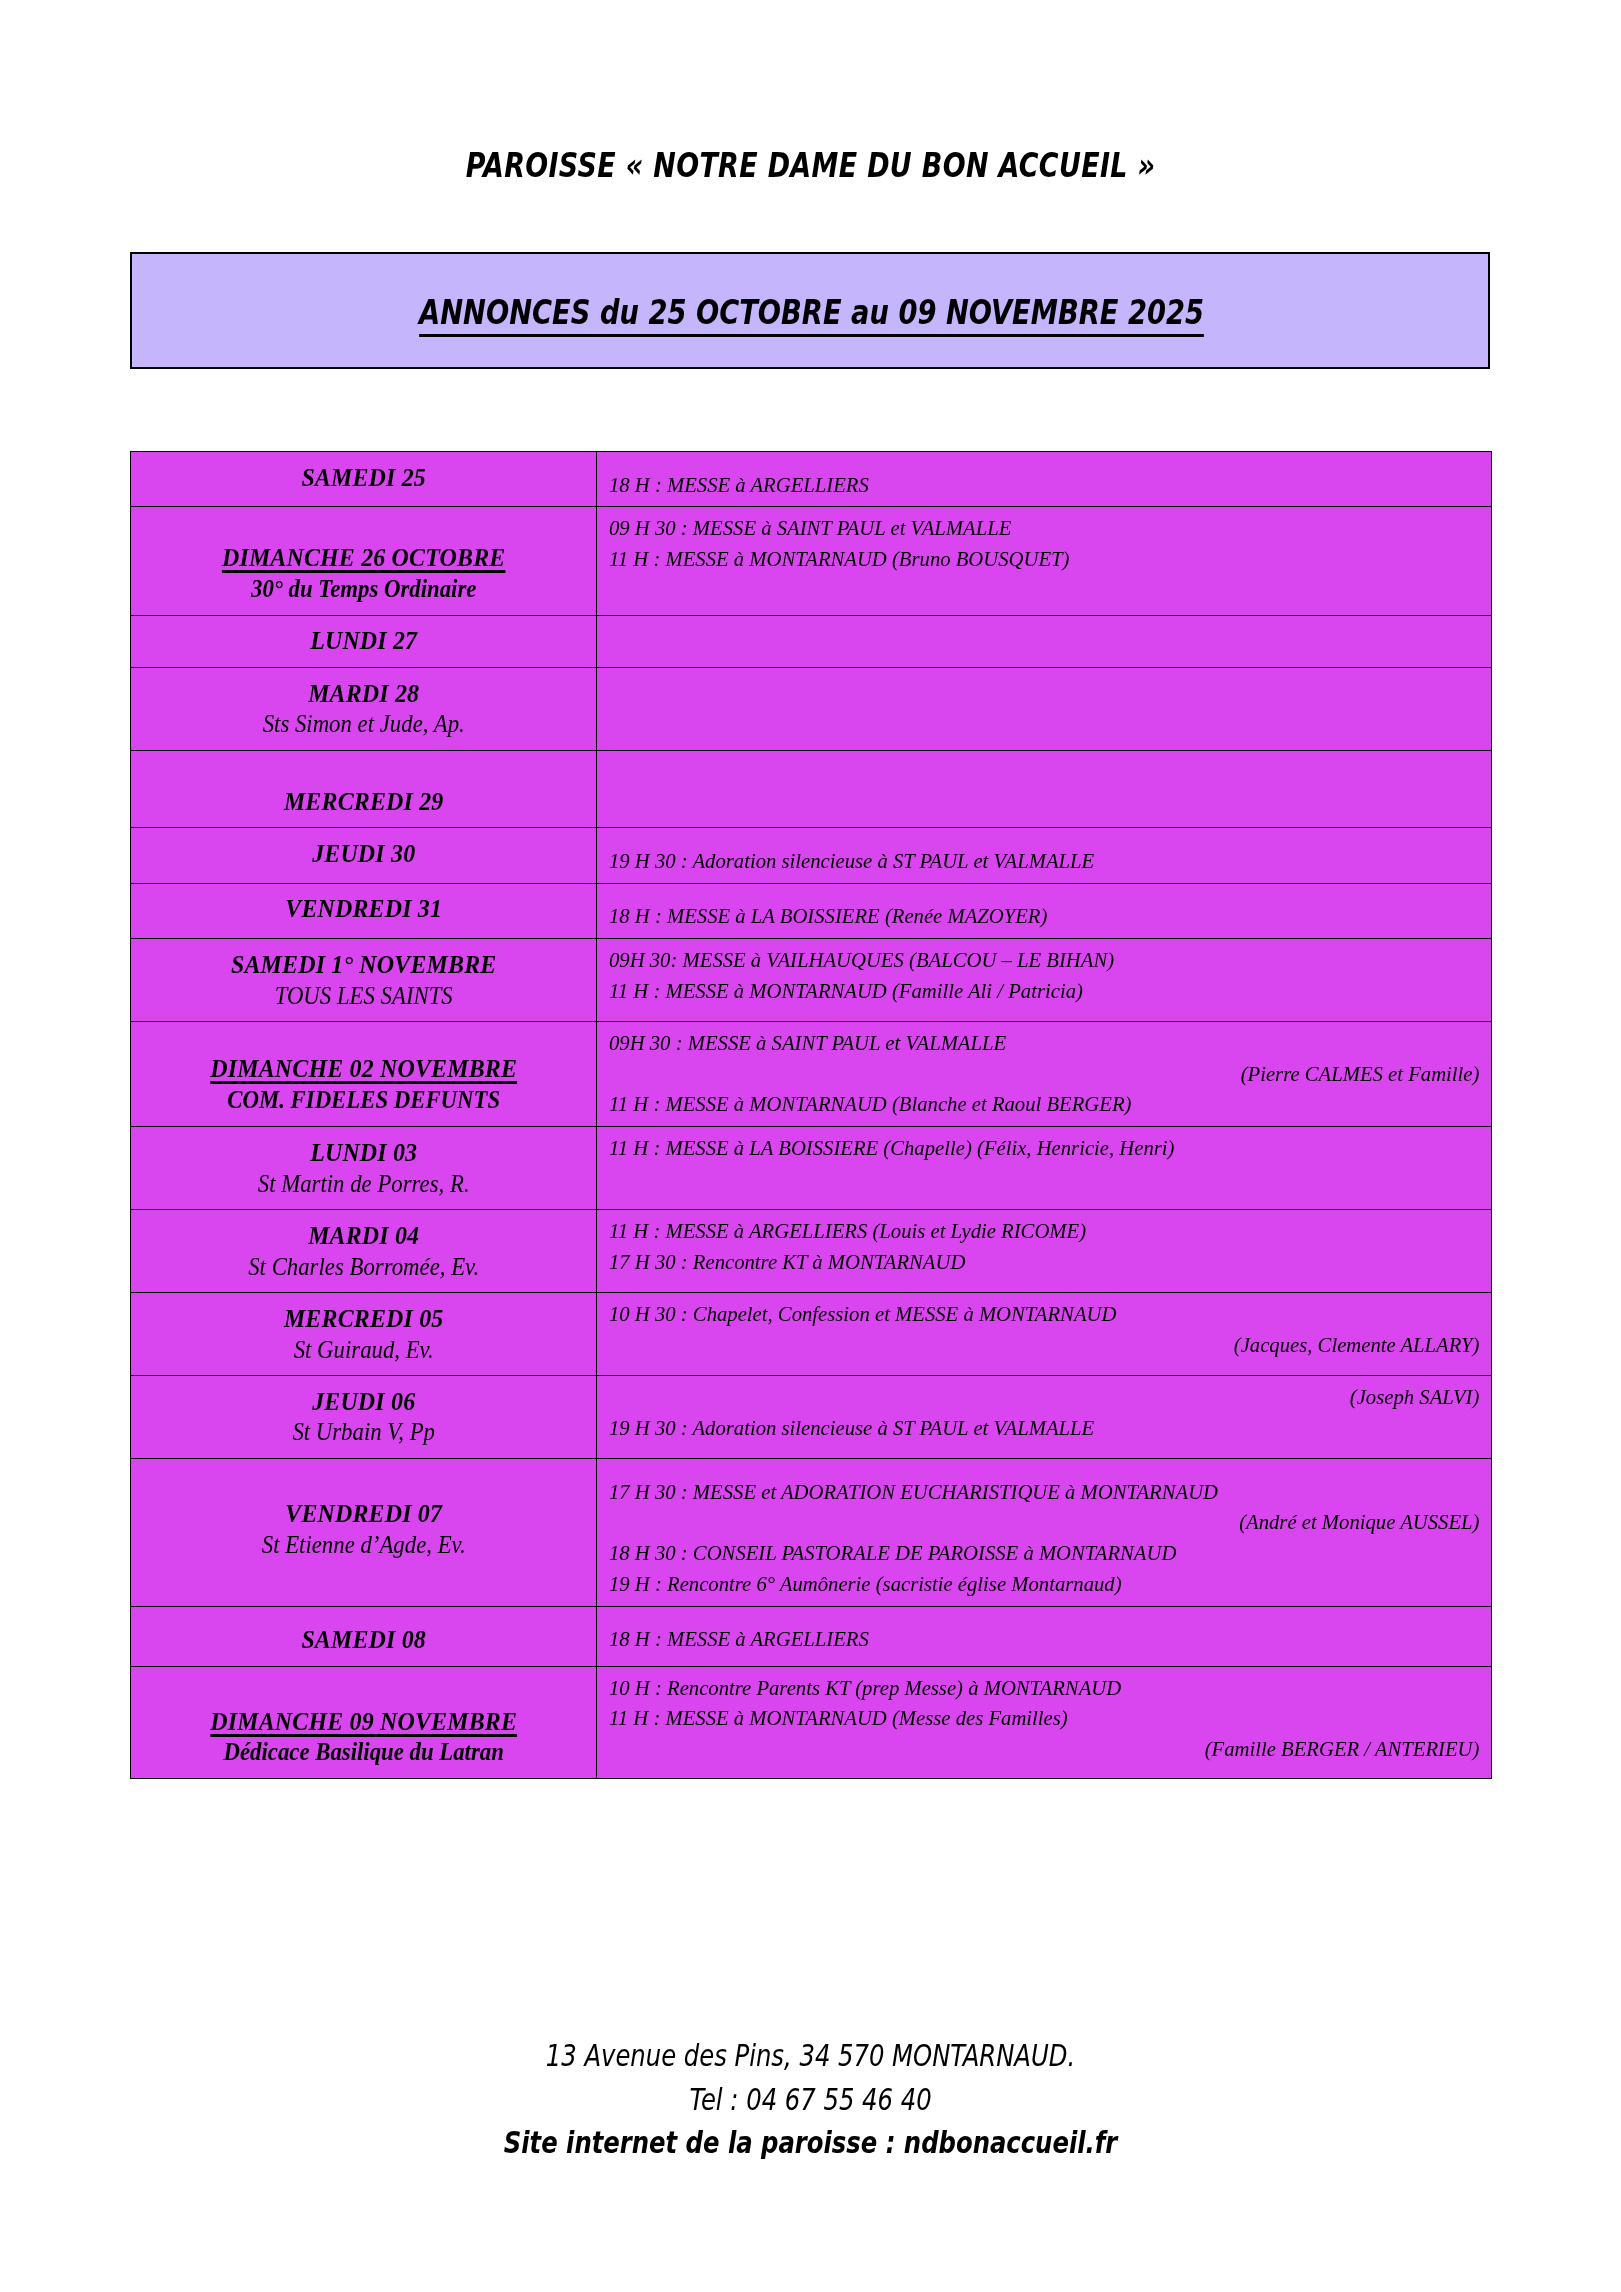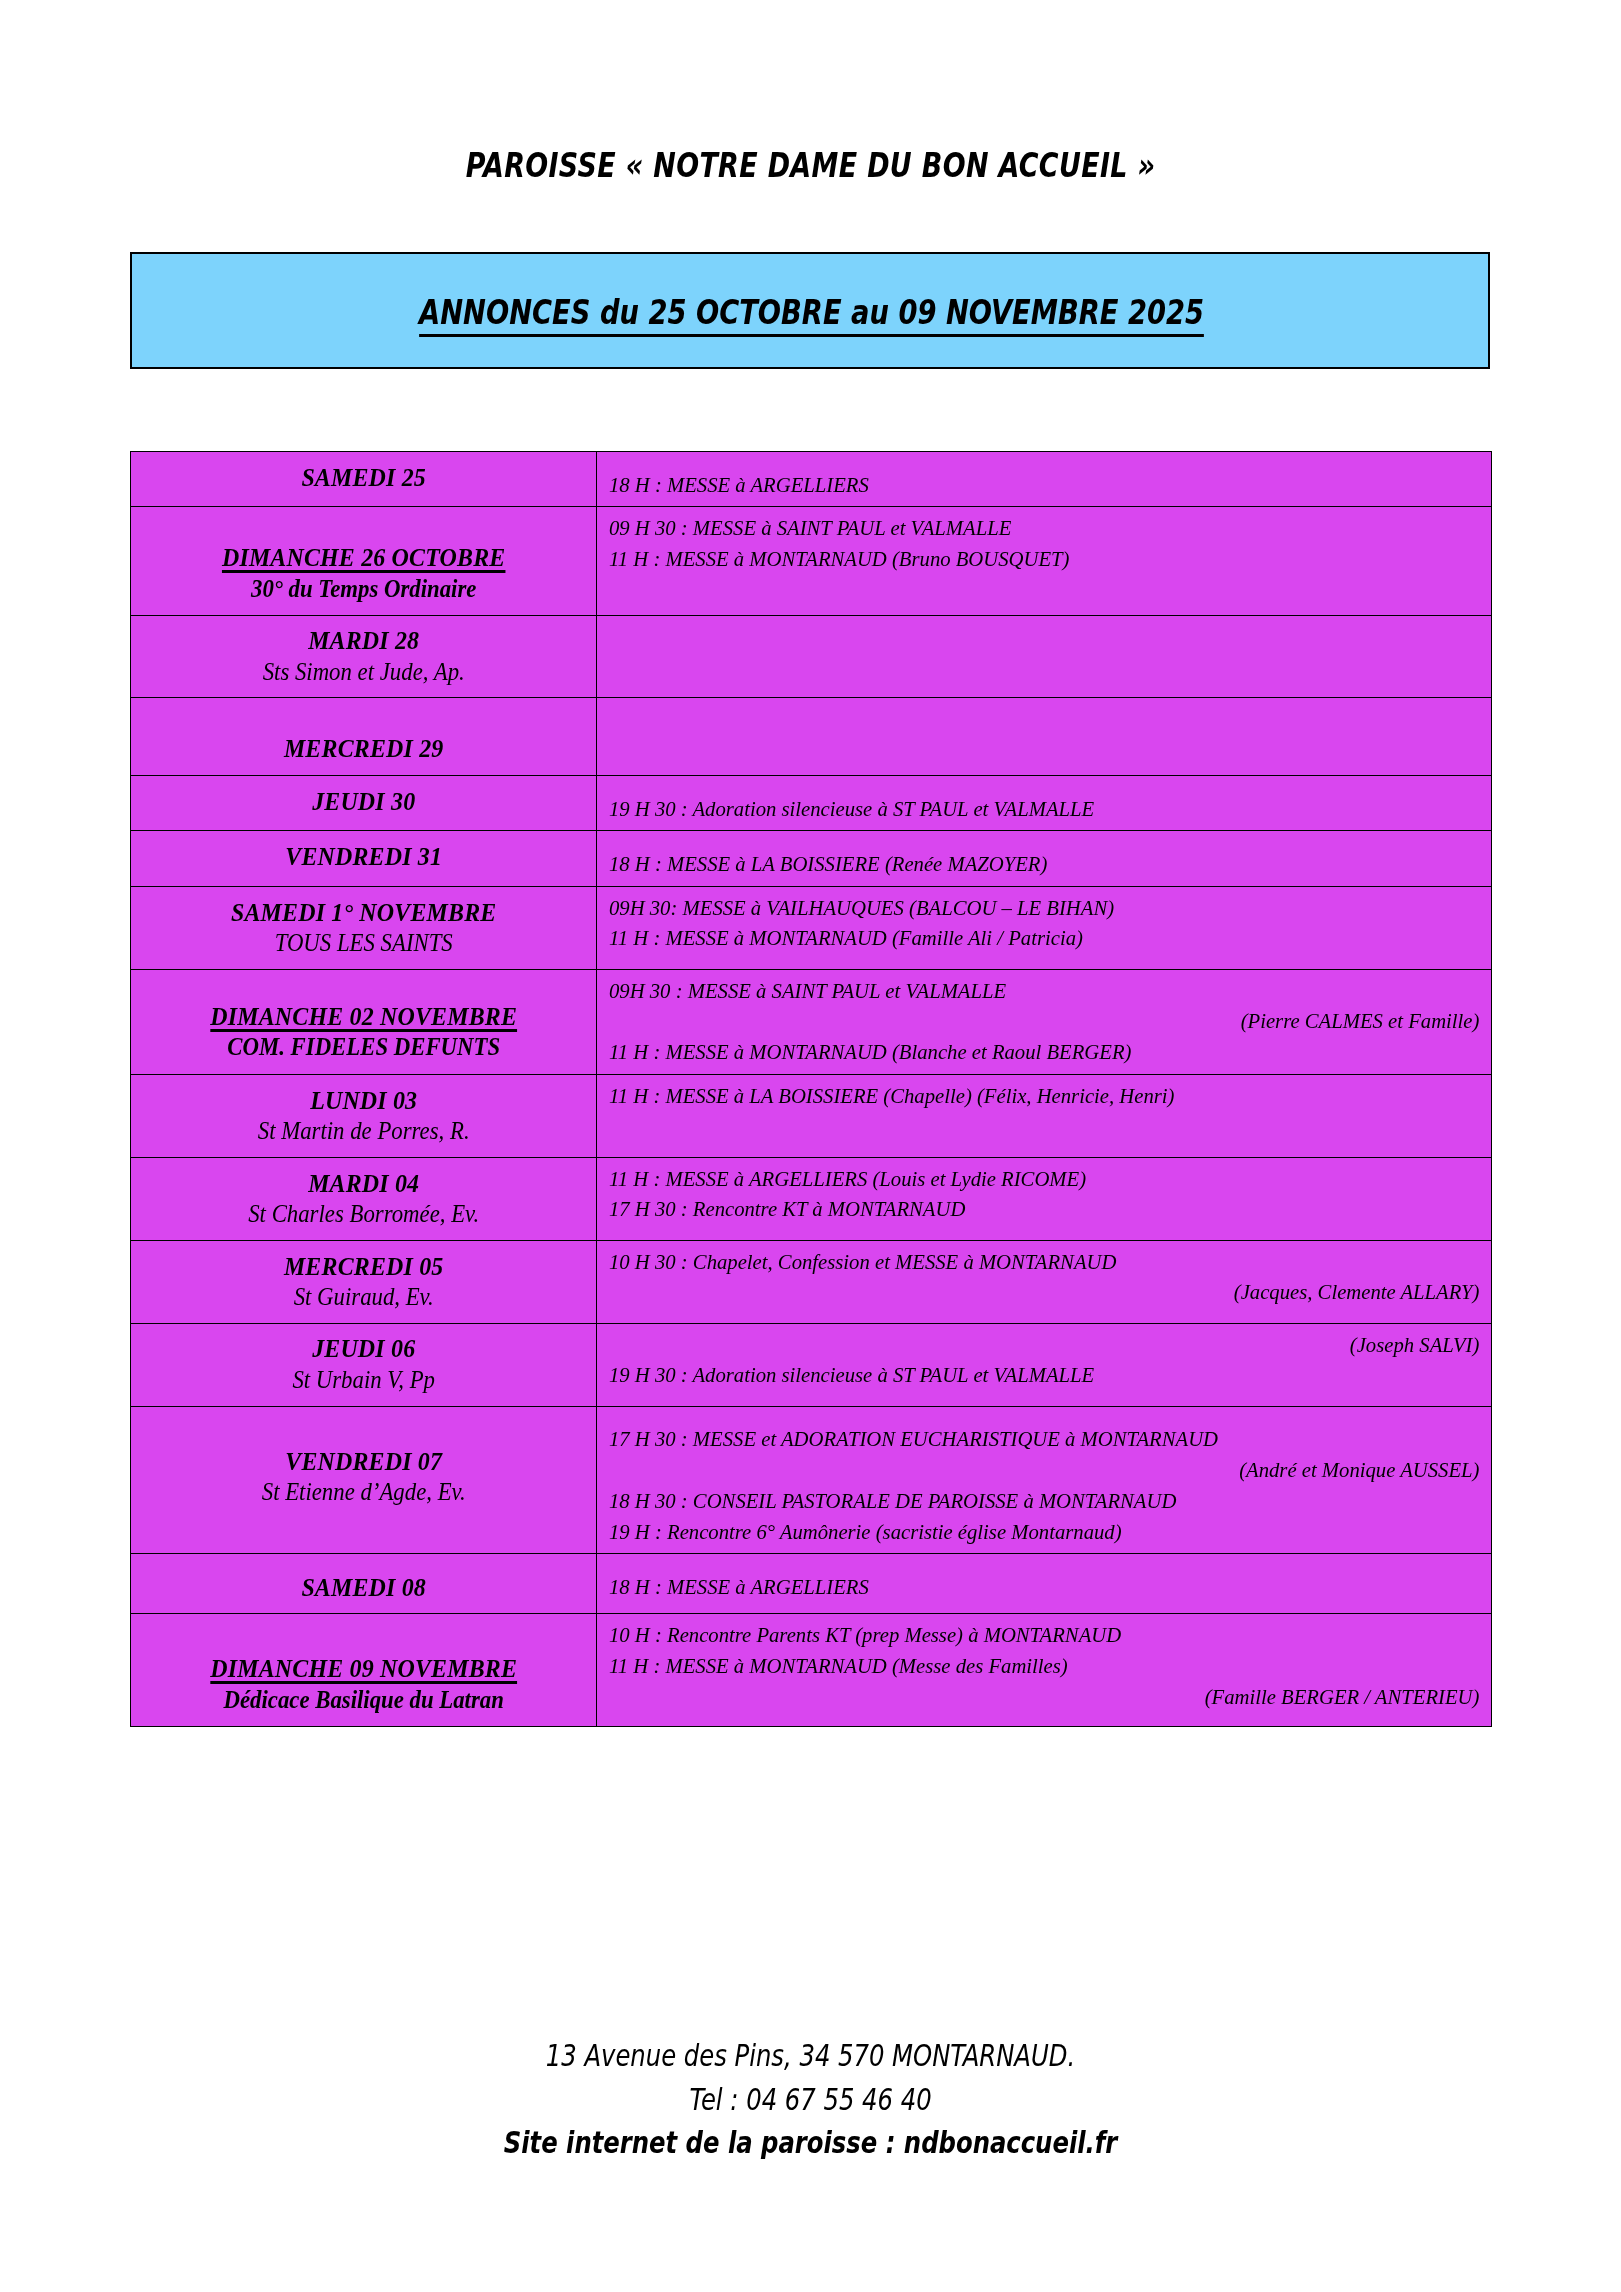--- a/index.html
+++ b/index.html
@@ -43,21 +43,21 @@
 
   
   .announce-box {
     position: absolute;
     left: 130px;
     top: 252px;
     width: 1360px;
     height: 117px;
     border: 2px solid #000;
     box-sizing: border-box;
-    background: #7dd3fc;
+    background: #c4b5fd;
   }
   .announce-text {
     position: absolute;
     left: 0;
     top: 39px;
     width: 1360px;
     text-align: center;
     font-family: "DejaVu Sans Condensed", "DejaVu Sans", sans-serif;
     font-style: italic;
     font-weight: 700;
@@ -215,20 +215,30 @@
           <td class="col-evt">
             <div class="evt-cell">
               <div class="evt-line">09 H 30 : MESSE à SAINT PAUL et VALMALLE</div>
               <div class="evt-line">11 H : MESSE à MONTARNAUD (Bruno BOUSQUET)</div>
             </div>
           </td>
         </tr>
         <tr>
           <td class="col-day">
             <div class="day-cell">
+              <span class="day-name">LUNDI 27</span>
+            </div>
+          </td>
+          <td class="col-evt">
+            <div class="evt-cell"></div>
+          </td>
+        </tr>
+        <tr>
+          <td class="col-day">
+            <div class="day-cell">
               <span class="day-name">MARDI 28</span>
               <span class="day-sub">Sts Simon et Jude, Ap.</span>
             </div>
           </td>
           <td class="col-evt">
             <div class="evt-cell"></div>
           </td>
         </tr>
         <tr>
           <td class="col-day">

